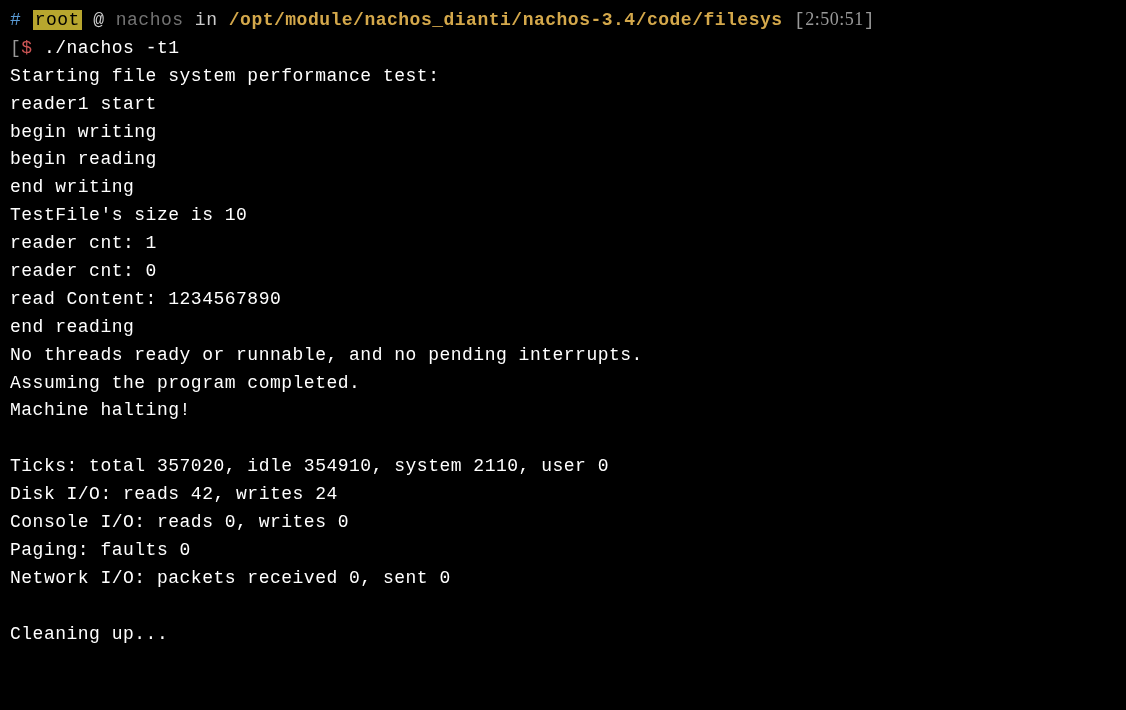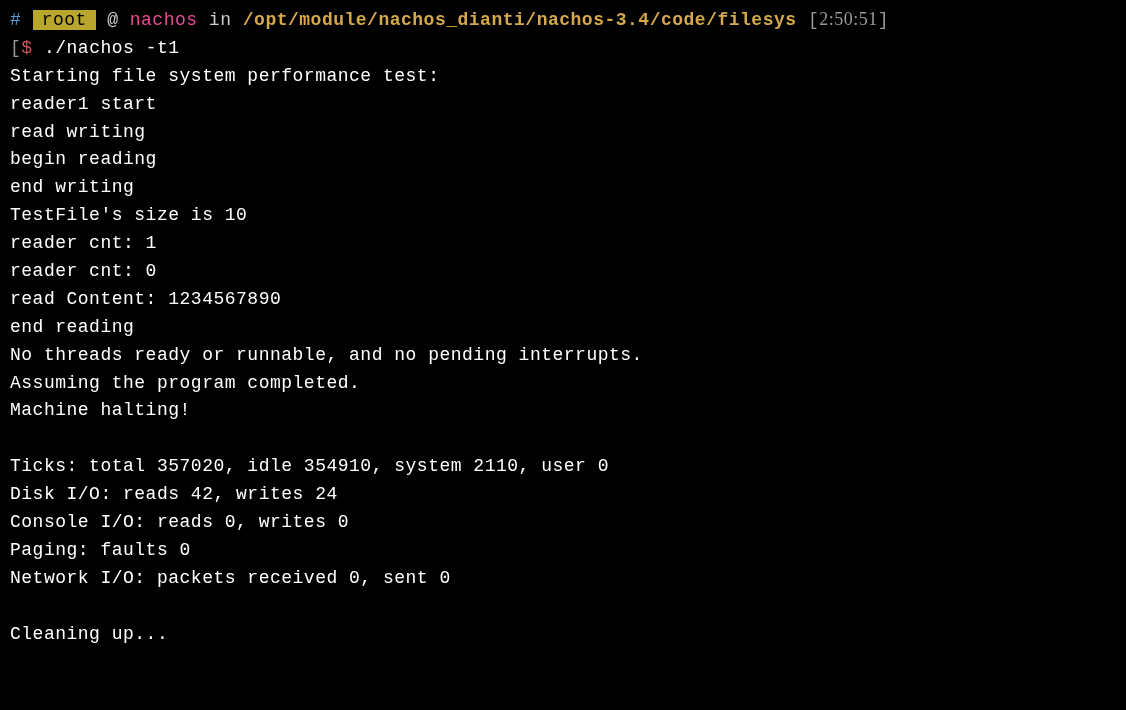--- a/index.html
+++ b/index.html
@@ -21,27 +21,27 @@
     }
     .prompt-line {
       white-space: pre;
     }
     .hash {
       color: #5a9bd5;
     }
     .root-highlight {
       background: #b8a62e;
       color: #000000;
-      padding: 0 9px;
+      padding: 0 2px;
     }
     .at-symbol {
       color: #cccccc;
     }
     .hostname {
-      color: #ec4899;
+      color: #737373;
     }
     .in-word {
       color: #cccccc;
     }
     .path {
       color: #d4a84b;
       font-weight: bold;
     }
     .timestamp {
       color: #999999;
@@ -63,21 +63,21 @@
   </style>
 </head>
 <body>
 
 <div>
   <div class="prompt-line"><span class="hash">#</span> <span class="root-highlight">root</span><span class="at-symbol"> @ </span><span class="hostname">nachos</span><span class="in-word"> in </span><span class="path">/opt/module/nachos_dianti/nachos-3.4/code/filesys</span><span class="bracket"> [</span><span class="timestamp">2:50:51</span><span class="bracket">]</span></div>
   <div class="prompt-line"><span class="bracket">[</span><span class="dollar">$</span><span> </span><span class="command">./nachos -t1</span></div>
   <div>
     <div class="output-line">Starting file system performance test:</div>
     <div class="output-line">reader1 start</div>
-    <div class="output-line">read writing</div>
+    <div class="output-line">begin writing</div>
     <div class="output-line">begin reading</div>
     <div class="output-line">end writing</div>
     <div class="output-line">TestFile's size is 10</div>
     <div class="output-line">reader cnt: 1</div>
     <div class="output-line">reader cnt: 0</div>
     <div class="output-line">read Content: 1234567890</div>
     <div class="output-line">end reading</div>
     <div class="output-line">No threads ready or runnable, and no pending interrupts.</div>
     <div class="output-line">Assuming the program completed.</div>
     <div class="output-line">Machine halting!</div>

